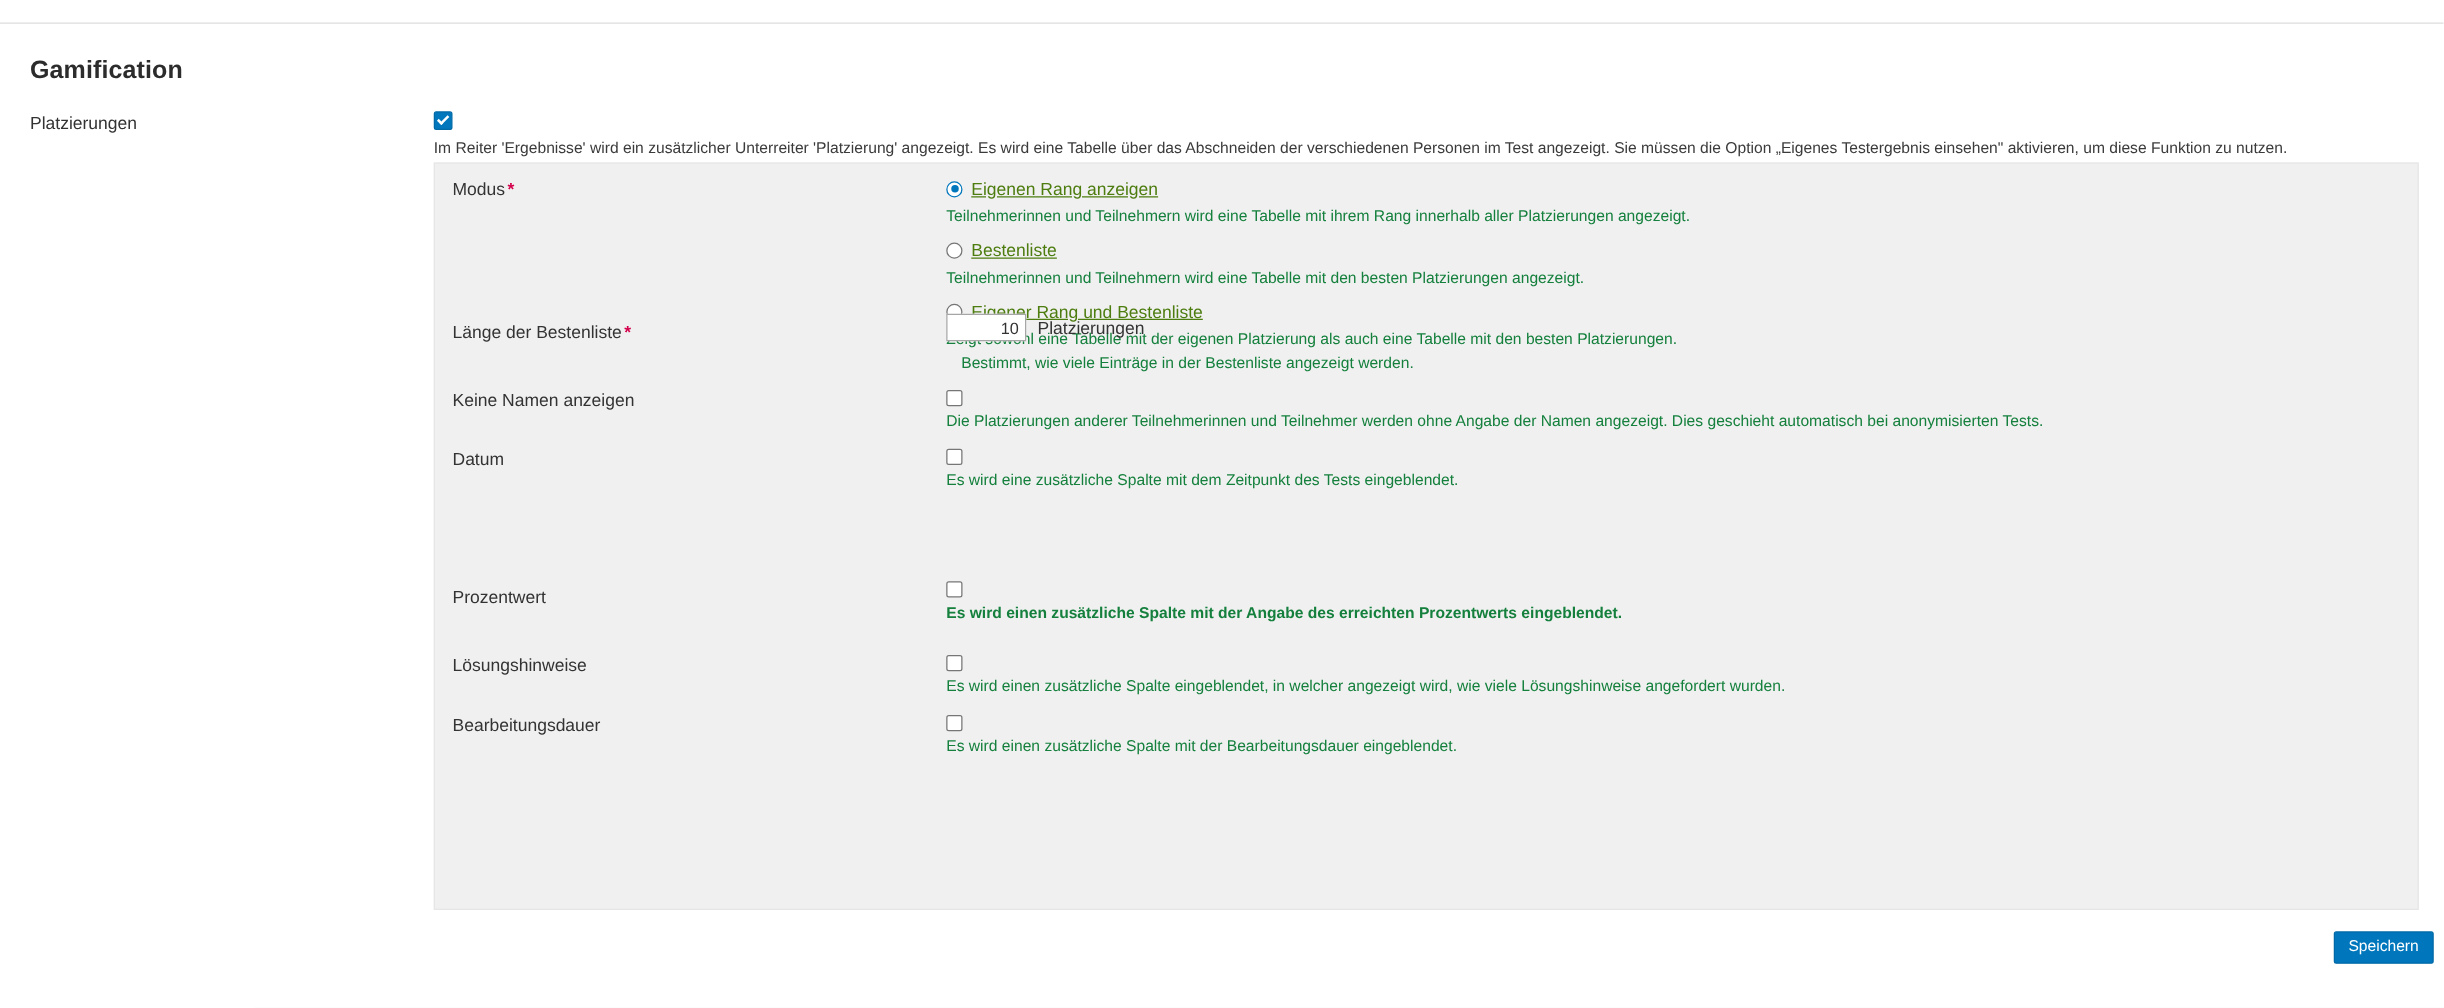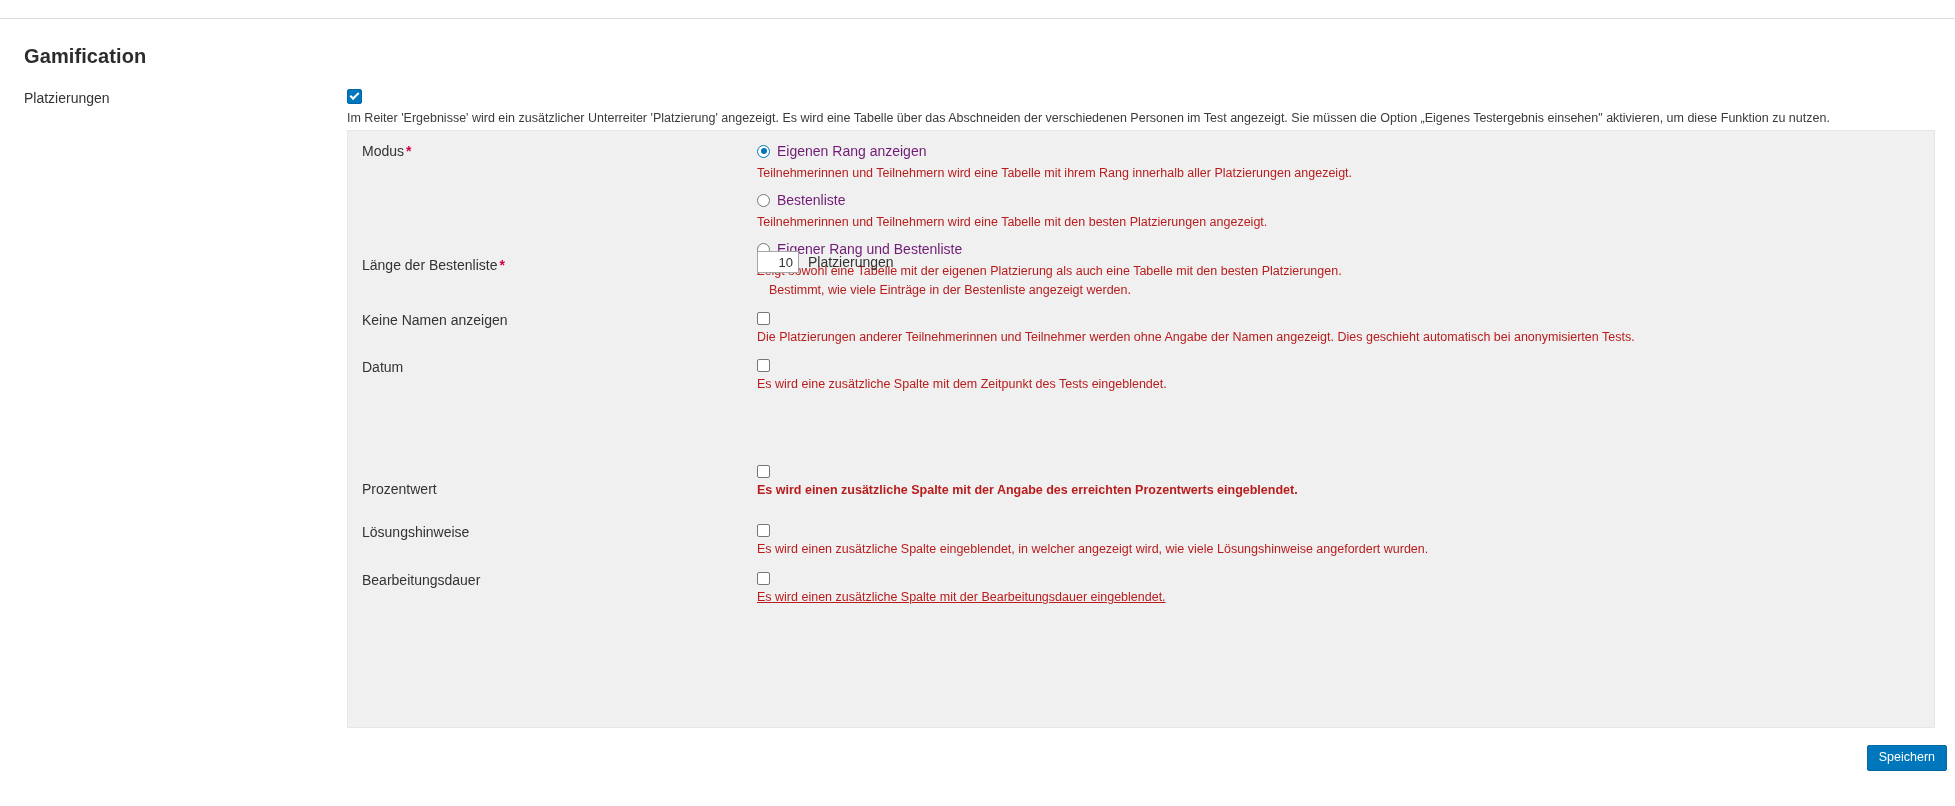--- a/index.html
+++ b/index.html
@@ -117,38 +117,39 @@
   .radio.checked::after {
     content: "";
     position: absolute;
     left: 2.5px; top: 2.5px;
     width: 6px; height: 6px;
     border-radius: 50%;
     background: #0077bc;
   }
   .radio-label {
     font-size: 14px;
-    color: #701a75;
+    color: #4d7c0f;
     line-height: 16px;
+    text-decoration: underline;
   }
   .hint {
     font-size: 12.5px;
-    color: #b91c1c;
+    color: #15803d;
     line-height: 16px;
   }
   .checkbox {
     width: 13px; height: 13px;
     border: 1px solid #767676;
     background: #ffffff;
     border-radius: 2px;
     cursor: pointer;
     display: block;
   }
   .num-input {
-    width: 42px;
+    width: 64px;
     height: 22px;
     border: 1px solid #a6a6a6;
     background: #ffffff;
     font-family: "Liberation Sans", sans-serif;
     font-size: 13px;
     color: #333333;
     text-align: right;
     padding: 0 5px;
   }
   .inline-unit {
@@ -238,38 +239,38 @@
   <div class="row" style="top:170px;height:47px;">
     <div class="row-label" style="top:11px;">Keine Namen anzeigen</div>
     <div class="ctrl-col" style="top:11px;">
       <span class="checkbox"></span>
       <div class="hint" style="margin-top:4px;">Die Platzierungen anderer Teilnehmerinnen und Teilnehmer werden ohne Angabe der Namen angezeigt. Dies geschieht automatisch bei anonymisierten Tests.</div>
     </div>
   </div>
 
 
   <div class="row" style="top:323px;height:47px;">
-    <div class="row-label" style="top:27px;">Prozentwert</div>
+    <div class="row-label" style="top:15px;">Prozentwert</div>
     <div class="ctrl-col" style="top:11px;font-weight:bold;">
       <span class="checkbox"></span>
       <div class="hint" style="margin-top:4px;">Es wird einen zusätzliche Spalte mit der Angabe des erreichten Prozentwerts eingeblendet.</div>
     </div>
   </div>
 
   <div class="row" style="top:382px;height:47px;">
     <div class="row-label" style="top:11px;">Lösungshinweise</div>
     <div class="ctrl-col" style="top:11px;">
       <span class="checkbox"></span>
       <div class="hint" style="margin-top:4px;">Es wird einen zusätzliche Spalte eingeblendet, in welcher angezeigt wird, wie viele Lösungshinweise angefordert wurden.</div>
     </div>
   </div>
 
   <div class="row" style="top:430px;height:47px;">
     <div class="row-label" style="top:11px;">Bearbeitungsdauer</div>
     <div class="ctrl-col" style="top:11px;">
       <span class="checkbox"></span>
-      <div class="hint" style="margin-top:4px;text-decoration:underline;">Es wird einen zusätzliche Spalte mit der Bearbeitungsdauer eingeblendet.</div>
+      <div class="hint" style="margin-top:4px;">Es wird einen zusätzliche Spalte mit der Bearbeitungsdauer eingeblendet.</div>
     </div>
   </div>
 
 </div>
 
 <button class="save-btn">Speichern</button>
 
 </body></html>

